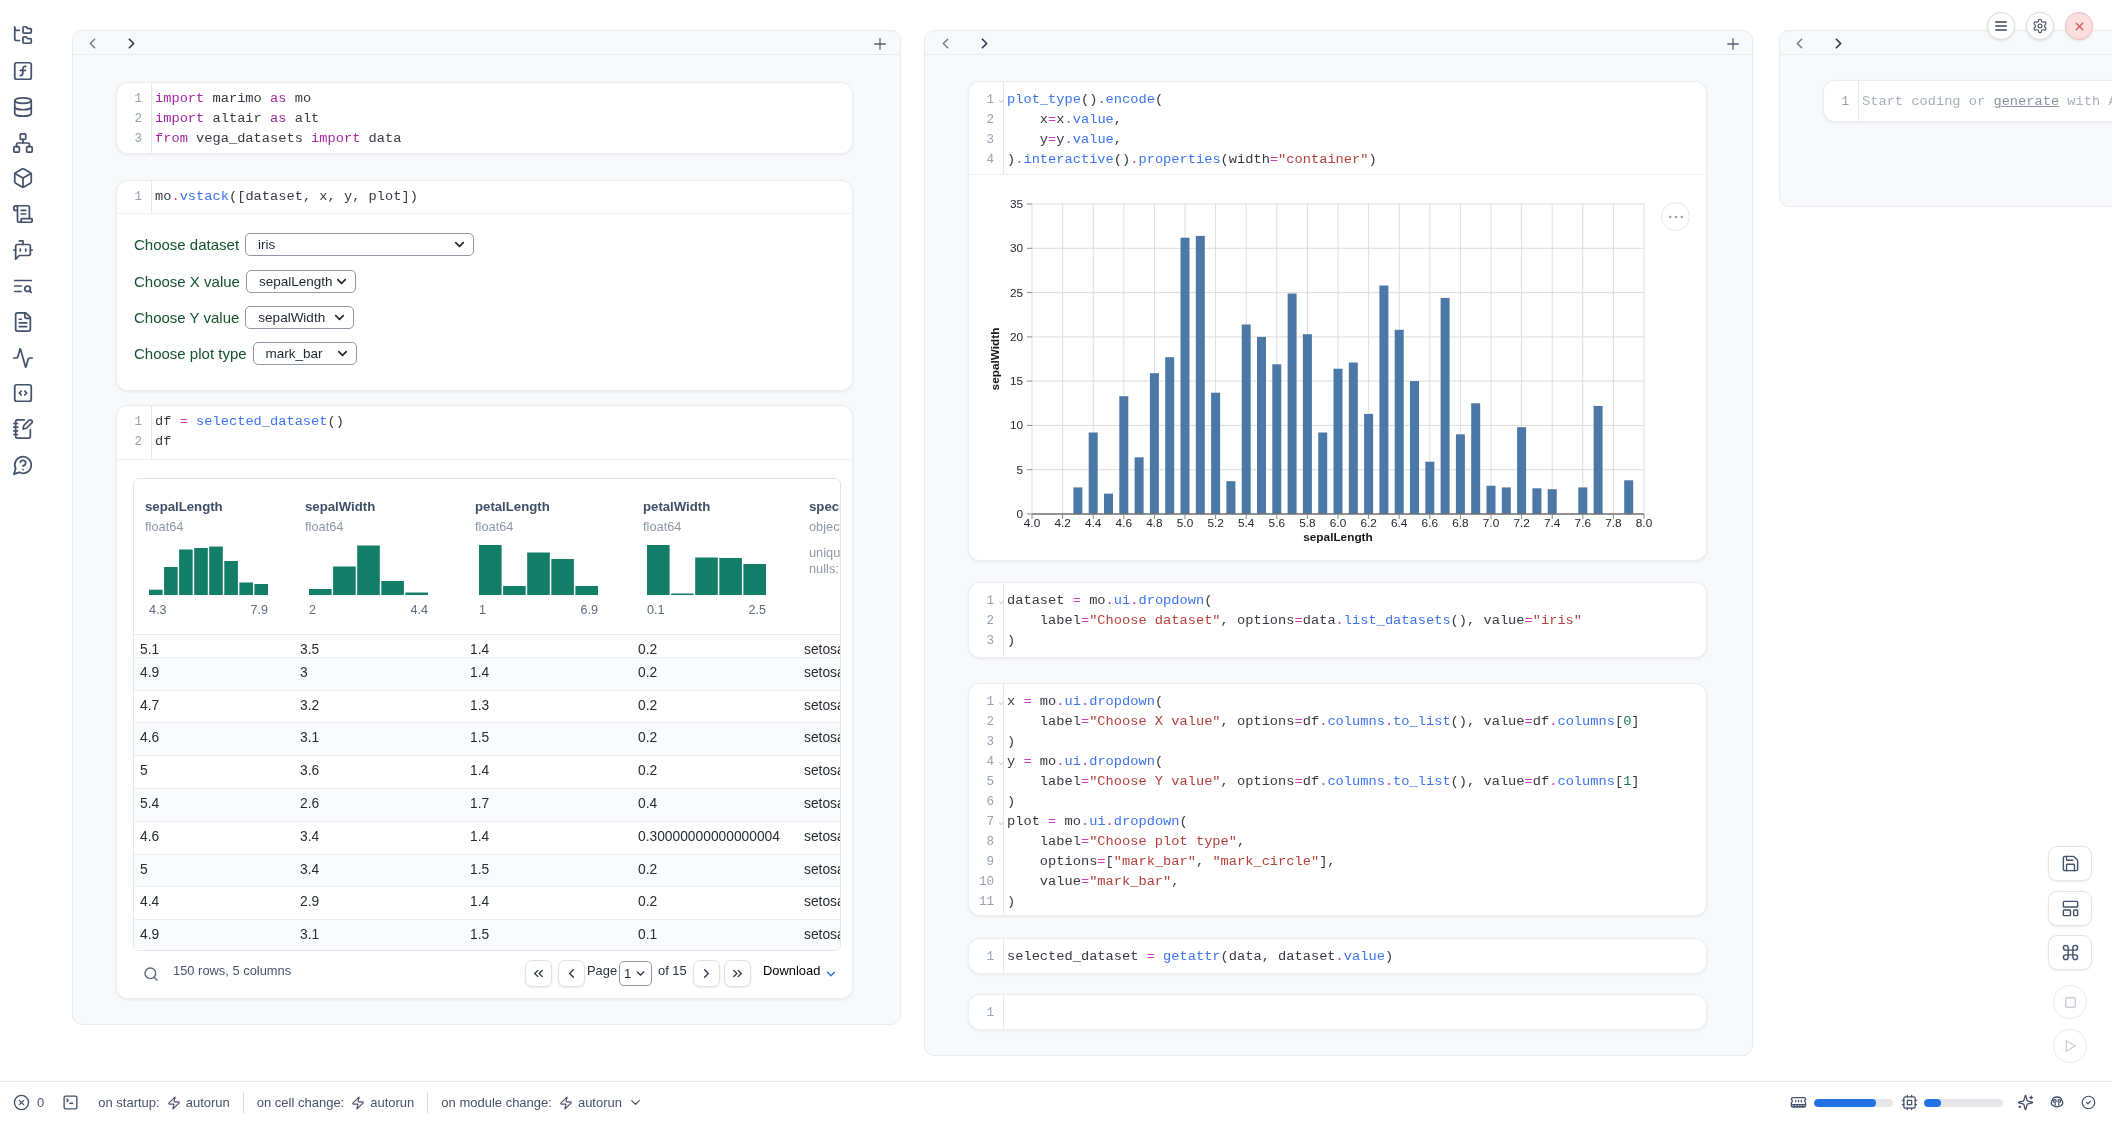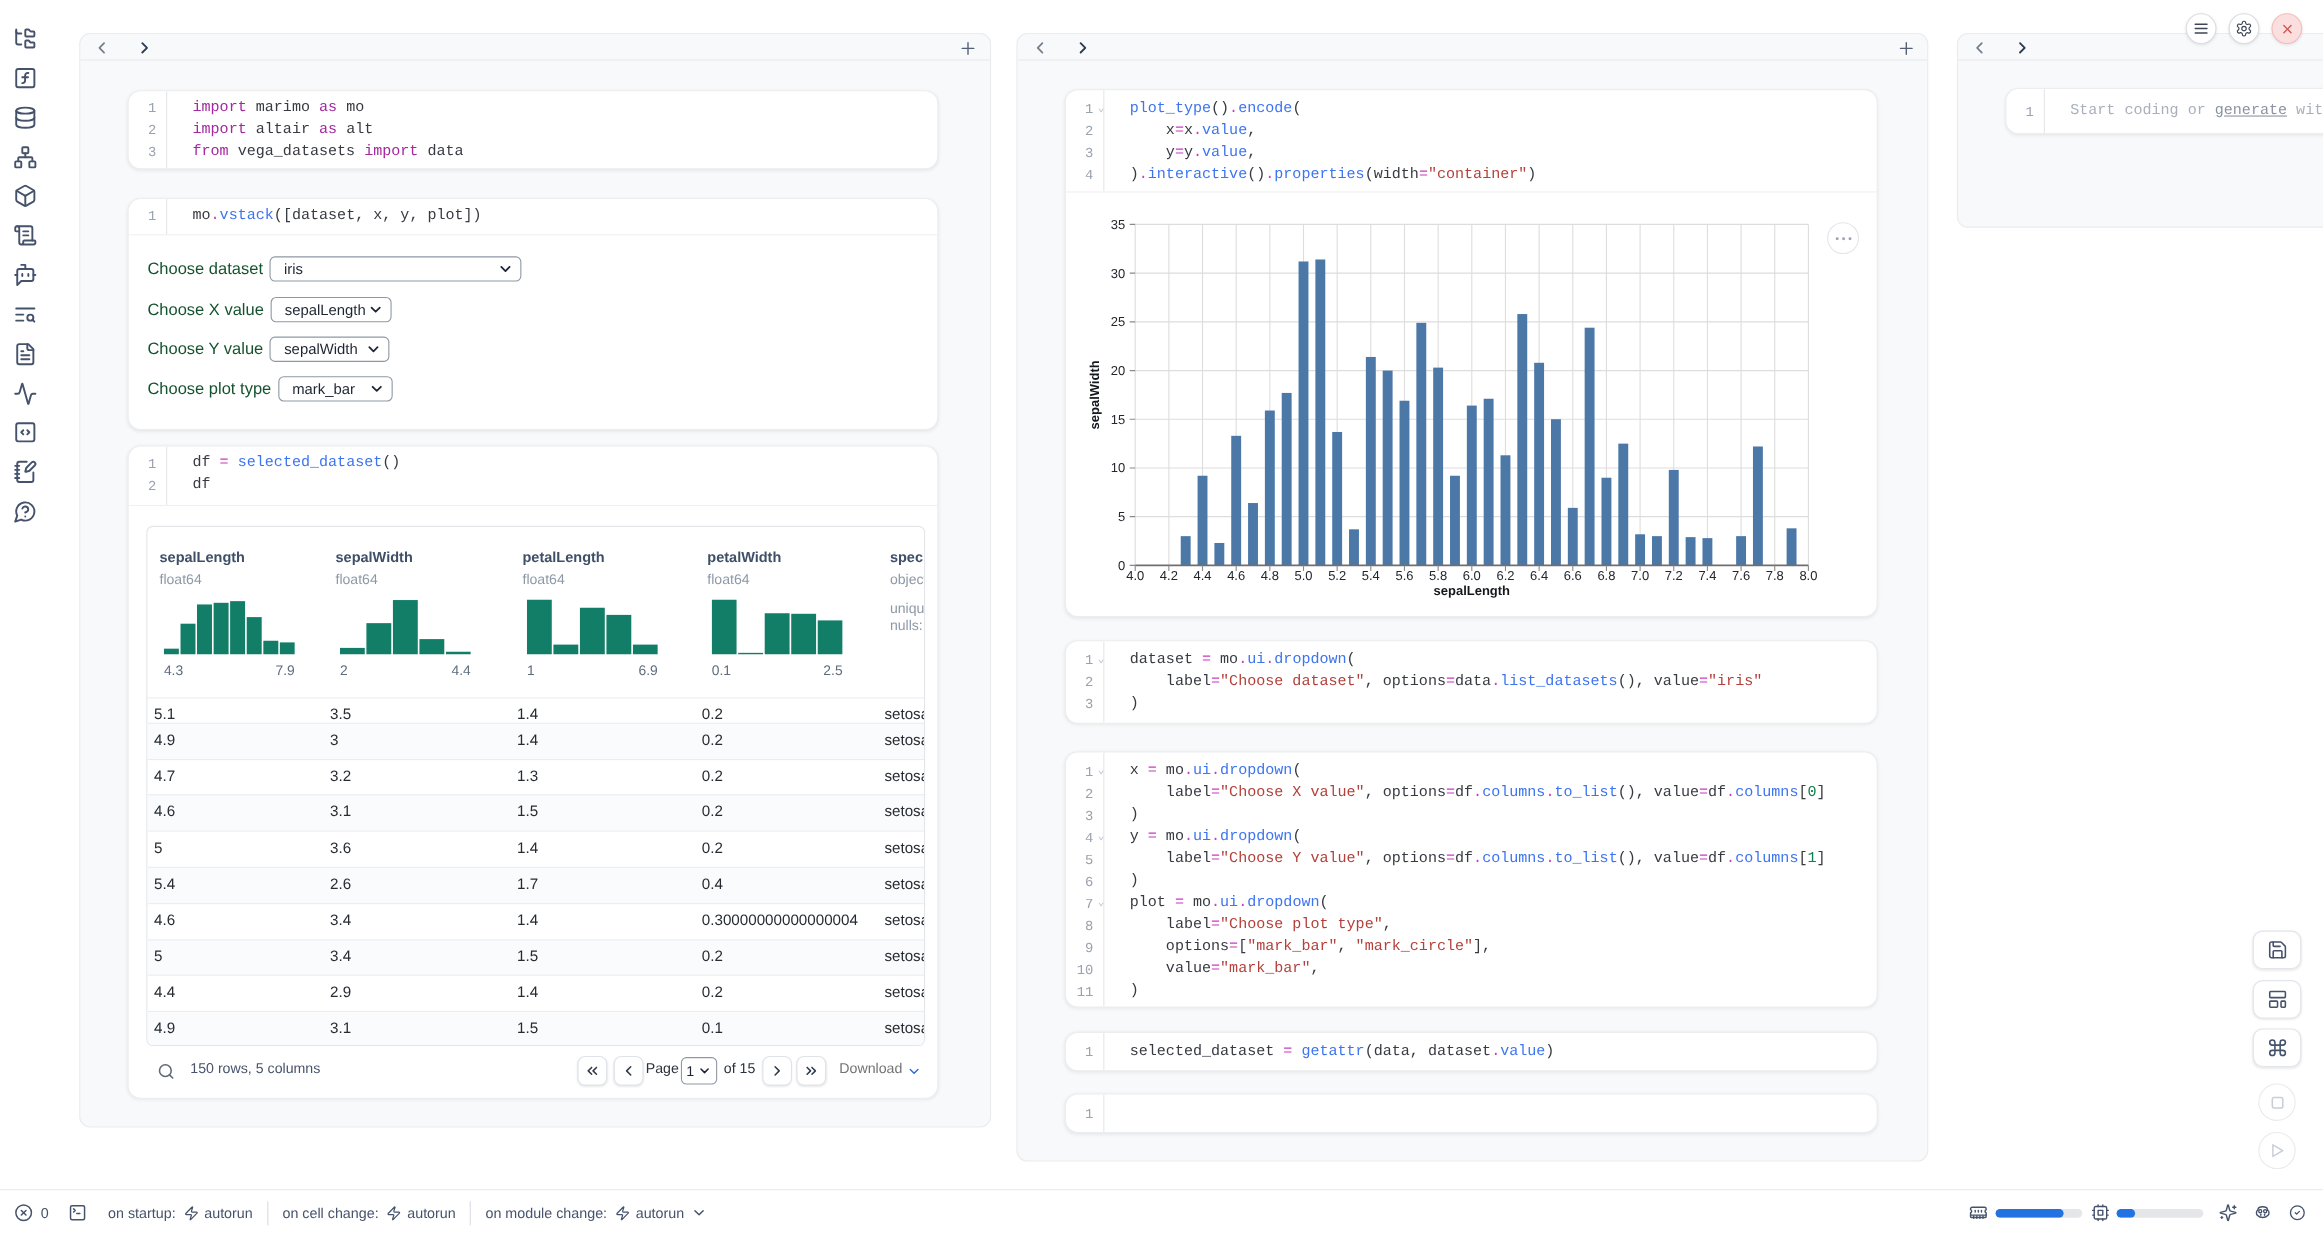--- a/index.html
+++ b/index.html
@@ -7,21 +7,21 @@
   border-radius:10px; }
 .phead { position:relative; height:24px; border-bottom:1px solid #e8eaed; }
 .harr { position:absolute; top:4px; }
 .cell { position:absolute; background:#fff; border-radius:12px;
   border:1px solid #ebedf0; box-shadow:0 1px 3px rgba(30,35,48,0.07); overflow:hidden; }
 .gut { position:absolute; left:0; top:0; bottom:0; width:35px; border-right:1px solid #e4e6ea; }
 .ln { height:20px; line-height:20px; text-align:right; padding-right:9px;
   font-family:"Liberation Mono", monospace; font-size:12.6px; color:#9aa2af; position:relative; }
 .fold { position:absolute; right:-1px; top:0; font-size:10px; color:#b7bdc6; }
 .codecol { position:absolute; left:36px; top:0; right:0; }
-.cl { height:20px; line-height:20px; padding-left:22px; white-space:pre;
+.cl { height:20px; line-height:20px; padding-left:2px; white-space:pre;
   font-family:"Liberation Mono", monospace; font-size:13.7px; color:#383a42; }
 .k { color:#a427a0; } .f { color:#3d74f0; } .o { color:#cc3bc0; }
 .s { color:#b3403a; } .n { color:#0d7d4d; }
 .ph { color:#a9b0bc; } .u { text-decoration:underline; color:#8b93a3; }
 .caret .cl { }
 .outsep { position:absolute; left:0; right:0; height:1px; background:#eff0f2; }
 .ddrow { position:absolute; left:17px; display:flex; align-items:center; height:22px; }
 .ddlab { font-size:15px; color:#14532d; margin-right:6px; }
 .sel { display:inline-flex; align-items:center; justify-content:space-between; height:23px;
   border:1px solid #8f98a5; border-radius:5px; padding:0 6px 0 12px; font-size:13.5px; color:#1f2633; background:#fff; }
@@ -444,21 +444,21 @@
       <svg class="" style="" width="15" height="15" viewBox="0 0 24 24" fill="none" stroke="#2f3a4a" stroke-width="2.2" stroke-linecap="round" stroke-linejoin="round">
         <path d="m9 18 6-6-6-6"></path>
       </svg>
     </div>
     <div class="pbtn" style="left:607px;top:554px">
       <svg class="" style="" width="15" height="15" viewBox="0 0 24 24" fill="none" stroke="#2f3a4a" stroke-width="2.2" stroke-linecap="round" stroke-linejoin="round">
         <path d="m13 17 5-5-5-5"></path>
         <path d="m6 17 5-5-5-5"></path>
       </svg>
     </div>
-    <div class="tftxt" style="left:646px;top:557px;color:#737373">Download</div>
+    <div class="tftxt" style="left:646px;top:557px;color:#000000">Download</div>
     <div style="position:absolute;left:707px;top:561px">
       <svg class="" style="" width="14" height="14" viewBox="0 0 24 24" fill="none" stroke="#2e6bd3" stroke-width="2.2" stroke-linecap="round" stroke-linejoin="round">
         <path d="m6 9 6 6 6-6"></path>
       </svg>
     </div>
   </div>
 <div class="cell" style="left:968px;top:81px;width:739px;height:480px;">
     <div class="gut" style="padding-top:8px;height:92px;bottom:auto">
       <div class="ln">1<span class="fold">⌄</span></div>
       <div class="ln">2</div>

